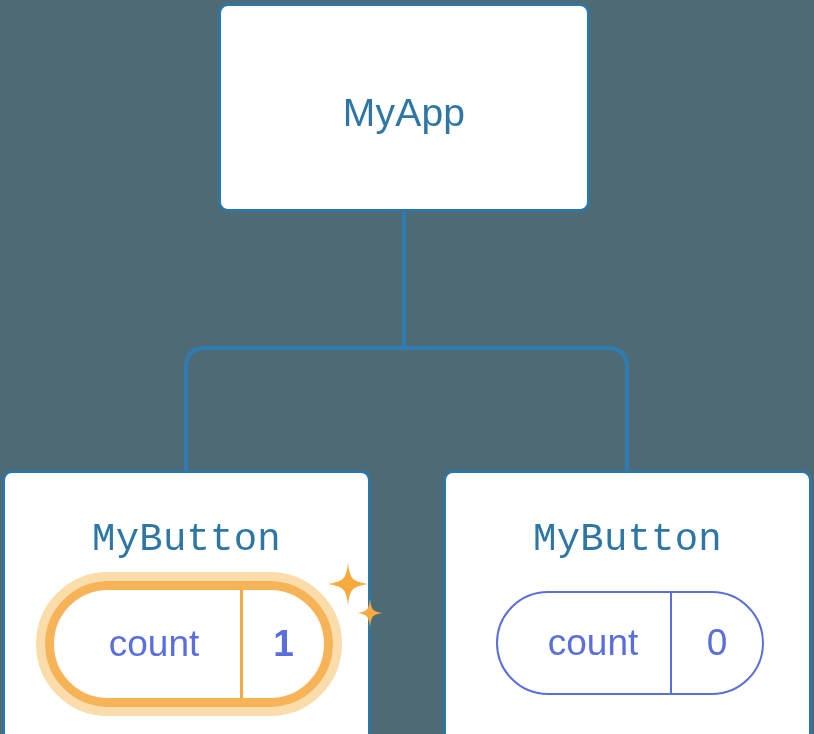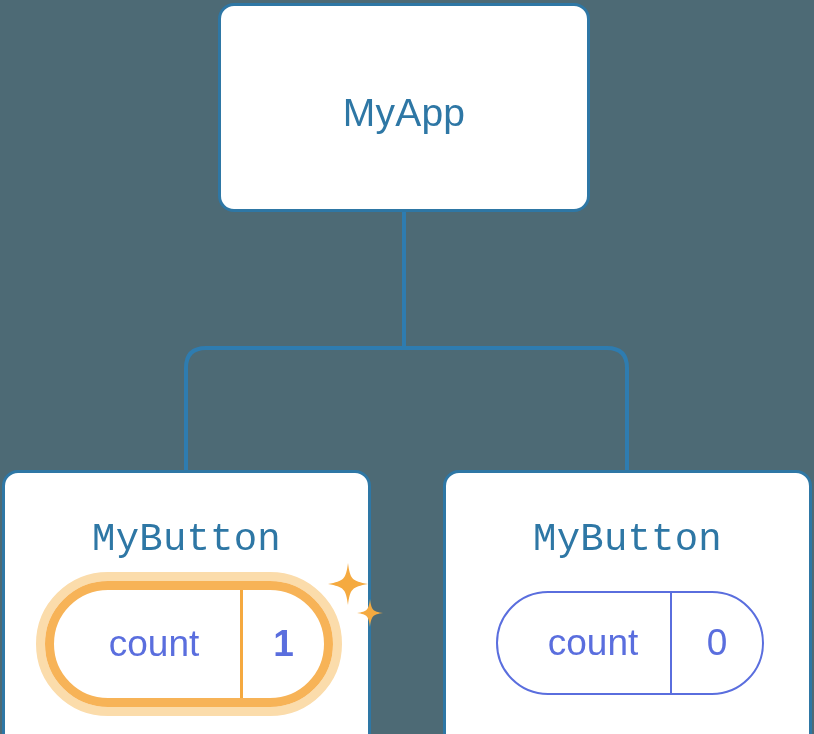--- a/index.html
+++ b/index.html
@@ -31,21 +31,21 @@
     width: 814px;
     height: 734px;
     pointer-events: none;
   }
 
   
   .card {
     position: absolute;
     background: #ffffff;
     border: 3px solid #2e77a5;
-    border-radius: 16px;
+    border-radius: 10px;
     box-sizing: border-box;
     padding-left: 25px;
   }
 
   .card-root {
     left: 218px;
     top: 3px;
     width: 372px;
     height: 209px;
   }

